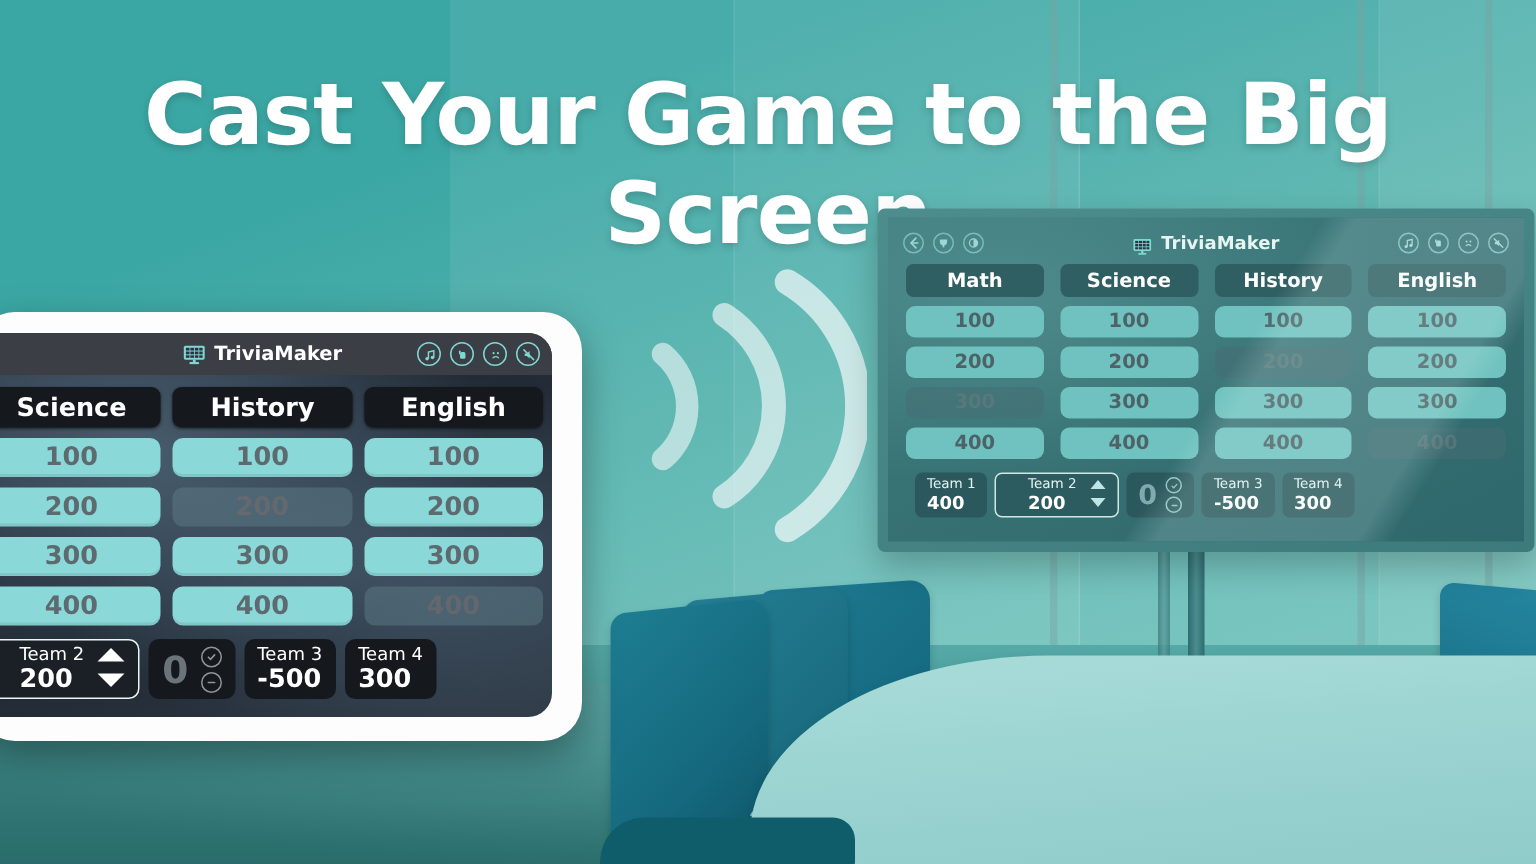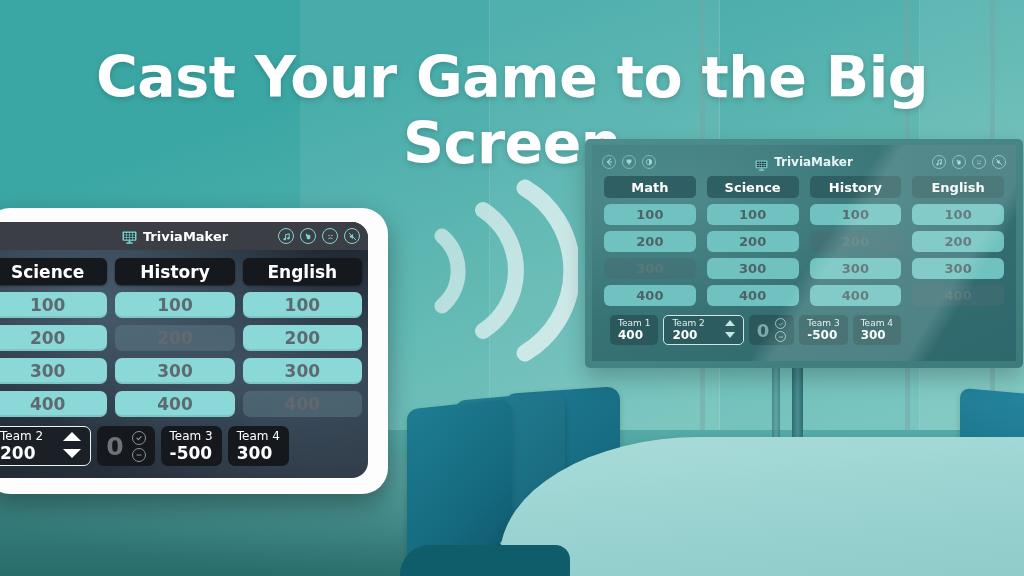--- a/index.html
+++ b/index.html
@@ -182,21 +182,21 @@
                      font-size:13px; background:#6fc2bf; color:#4d6367; }
   .tv-screen .cell.used { background:rgba(70,110,115,0.55); color:rgba(110,125,125,0.5); }
   .tv-screen .teams { padding:0 18px; gap:5px; margin-top:3px; }
   .tv-screen .team { height:30px; background:#2b585c; border-radius:5px; padding:2px 8px; }
   .tv-screen .team-name { font-size:9px; color:#e2f2f0; }
   .tv-screen .team-score { font-size:12px; color:#fff; }
 
   
   .team.selected { border:1.6px solid #eaf7f6; background:#1a2026; }
   .tv-screen .team.selected { background:#2d5c60; border:1.4px solid #cfe8e5; }
-  .team-top { display:flex; align-items:center; justify-content:space-between; gap:20px;}
+  .team-top { display:flex; align-items:center; justify-content:space-between; gap:9px;padding-left:13px;}
 </style>
 </head>
 <body>
 
 <div class="scene">
   <div class="scene-sky"></div>
   <div class="glass g1"></div>
   <div class="glass g2"></div>
   <div class="glass g3"></div>
   <div class="glass g4"></div>

